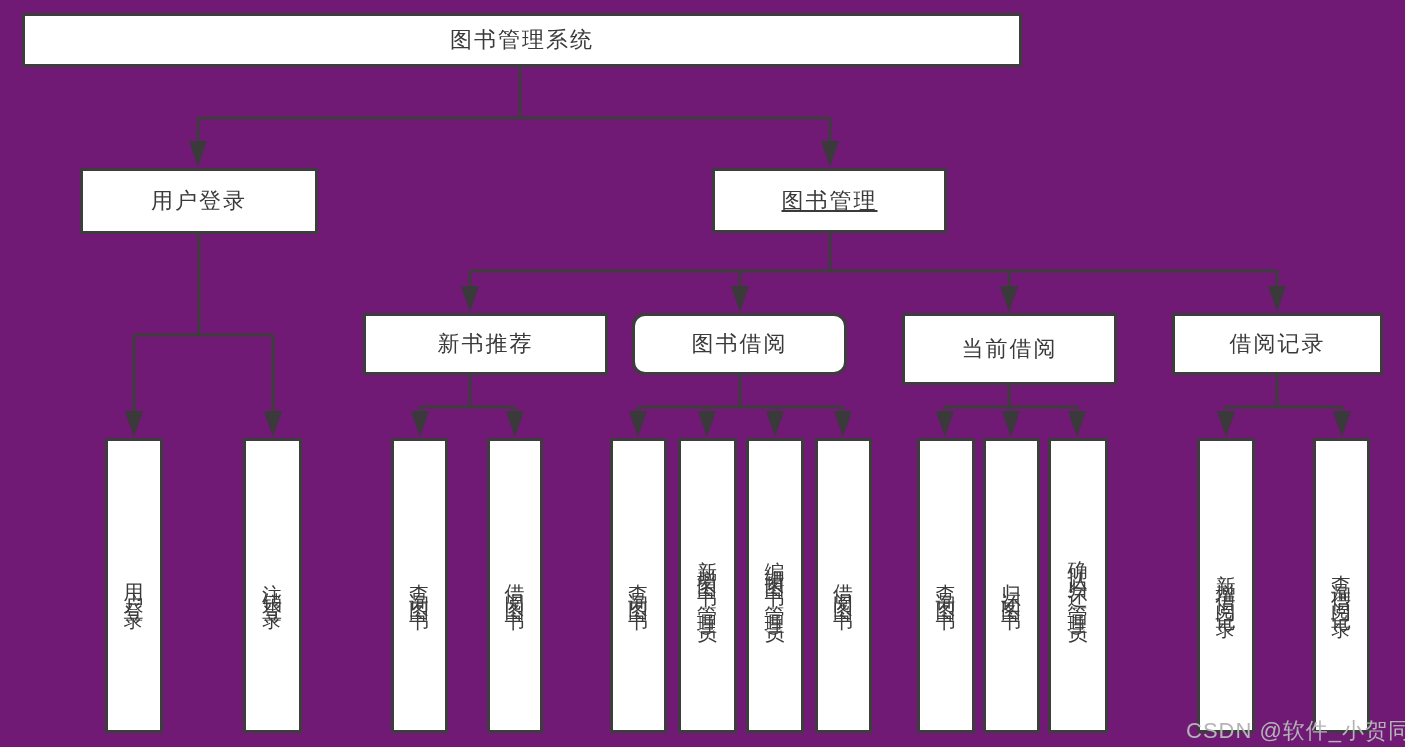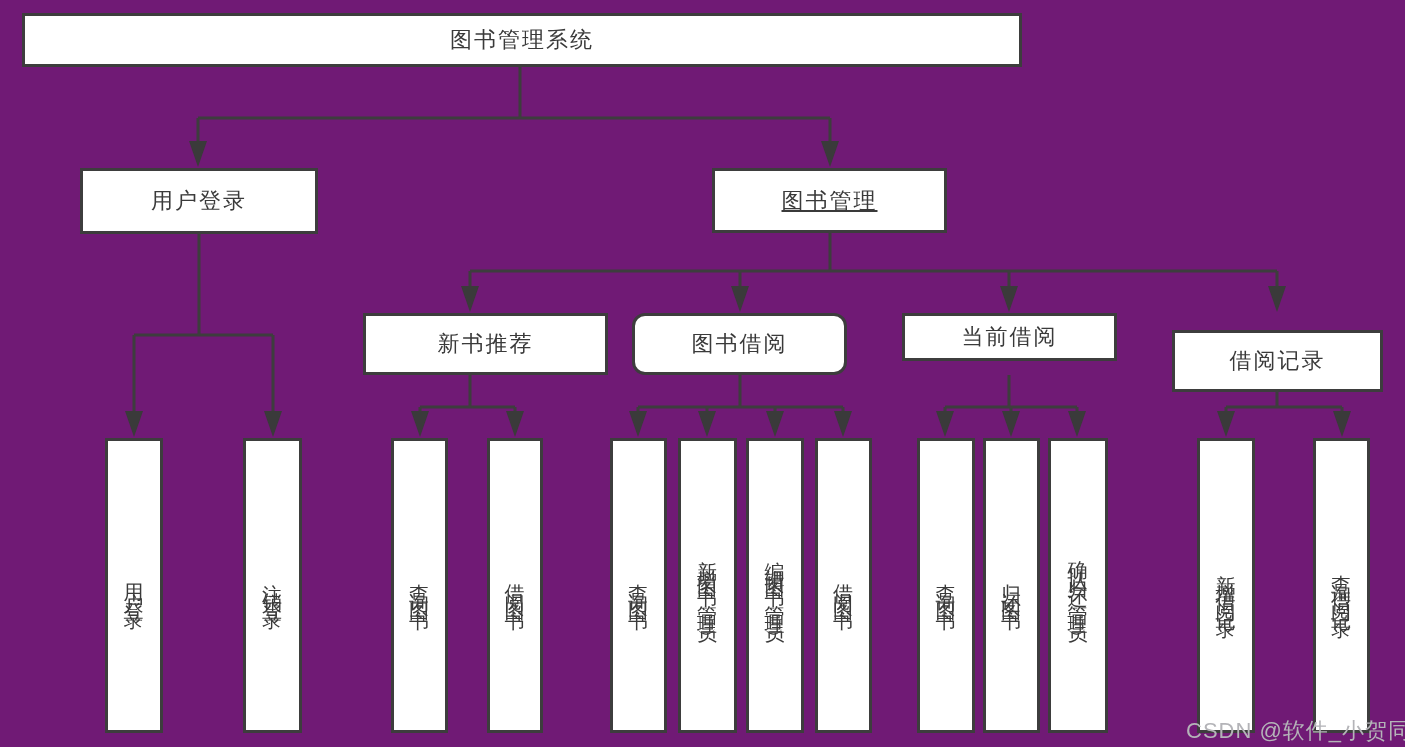--- a/index.html
+++ b/index.html
@@ -37,22 +37,22 @@
     justify-content: center;
     font-size: 22px;
     letter-spacing: 2px;
     white-space: nowrap;
   }
   #root-node   { left: 22px;  top: 13px;  width: 1000px; height: 54px; }
   #n-login     { left: 80px;  top: 168px; width: 238px;  height: 66px; }
   #n-bookmgmt  { left: 712px; top: 168px; width: 235px;  height: 65px; text-decoration: underline; }
   #n-newbook   { left: 363px; top: 313px; width: 245px;  height: 62px; font-family: Liberation Serif, serif; }
   #n-borrow    { left: 632px; top: 313px; width: 215px;  height: 62px; border-radius: 13px; }
-  #n-current   { left: 902px; top: 313px; width: 215px;  height: 48px; }
-  #n-records   { left: 1172px;top: 330px; width: 211px;  height: 62px; }
+  #n-current   { left: 902px; top: 313px; width: 215px;  height: 72px; }
+  #n-records   { left: 1172px;top: 313px; width: 211px;  height: 62px; }
   .leaf {
     top: 438px; height: 295px;
     writing-mode: vertical-rl;
     text-orientation: mixed;
     font-size: 20px;
     letter-spacing: 9px;
     line-height: 1;
     white-space: normal;
   }
   .leaf-1  { left: 105px;  width: 58px; }

